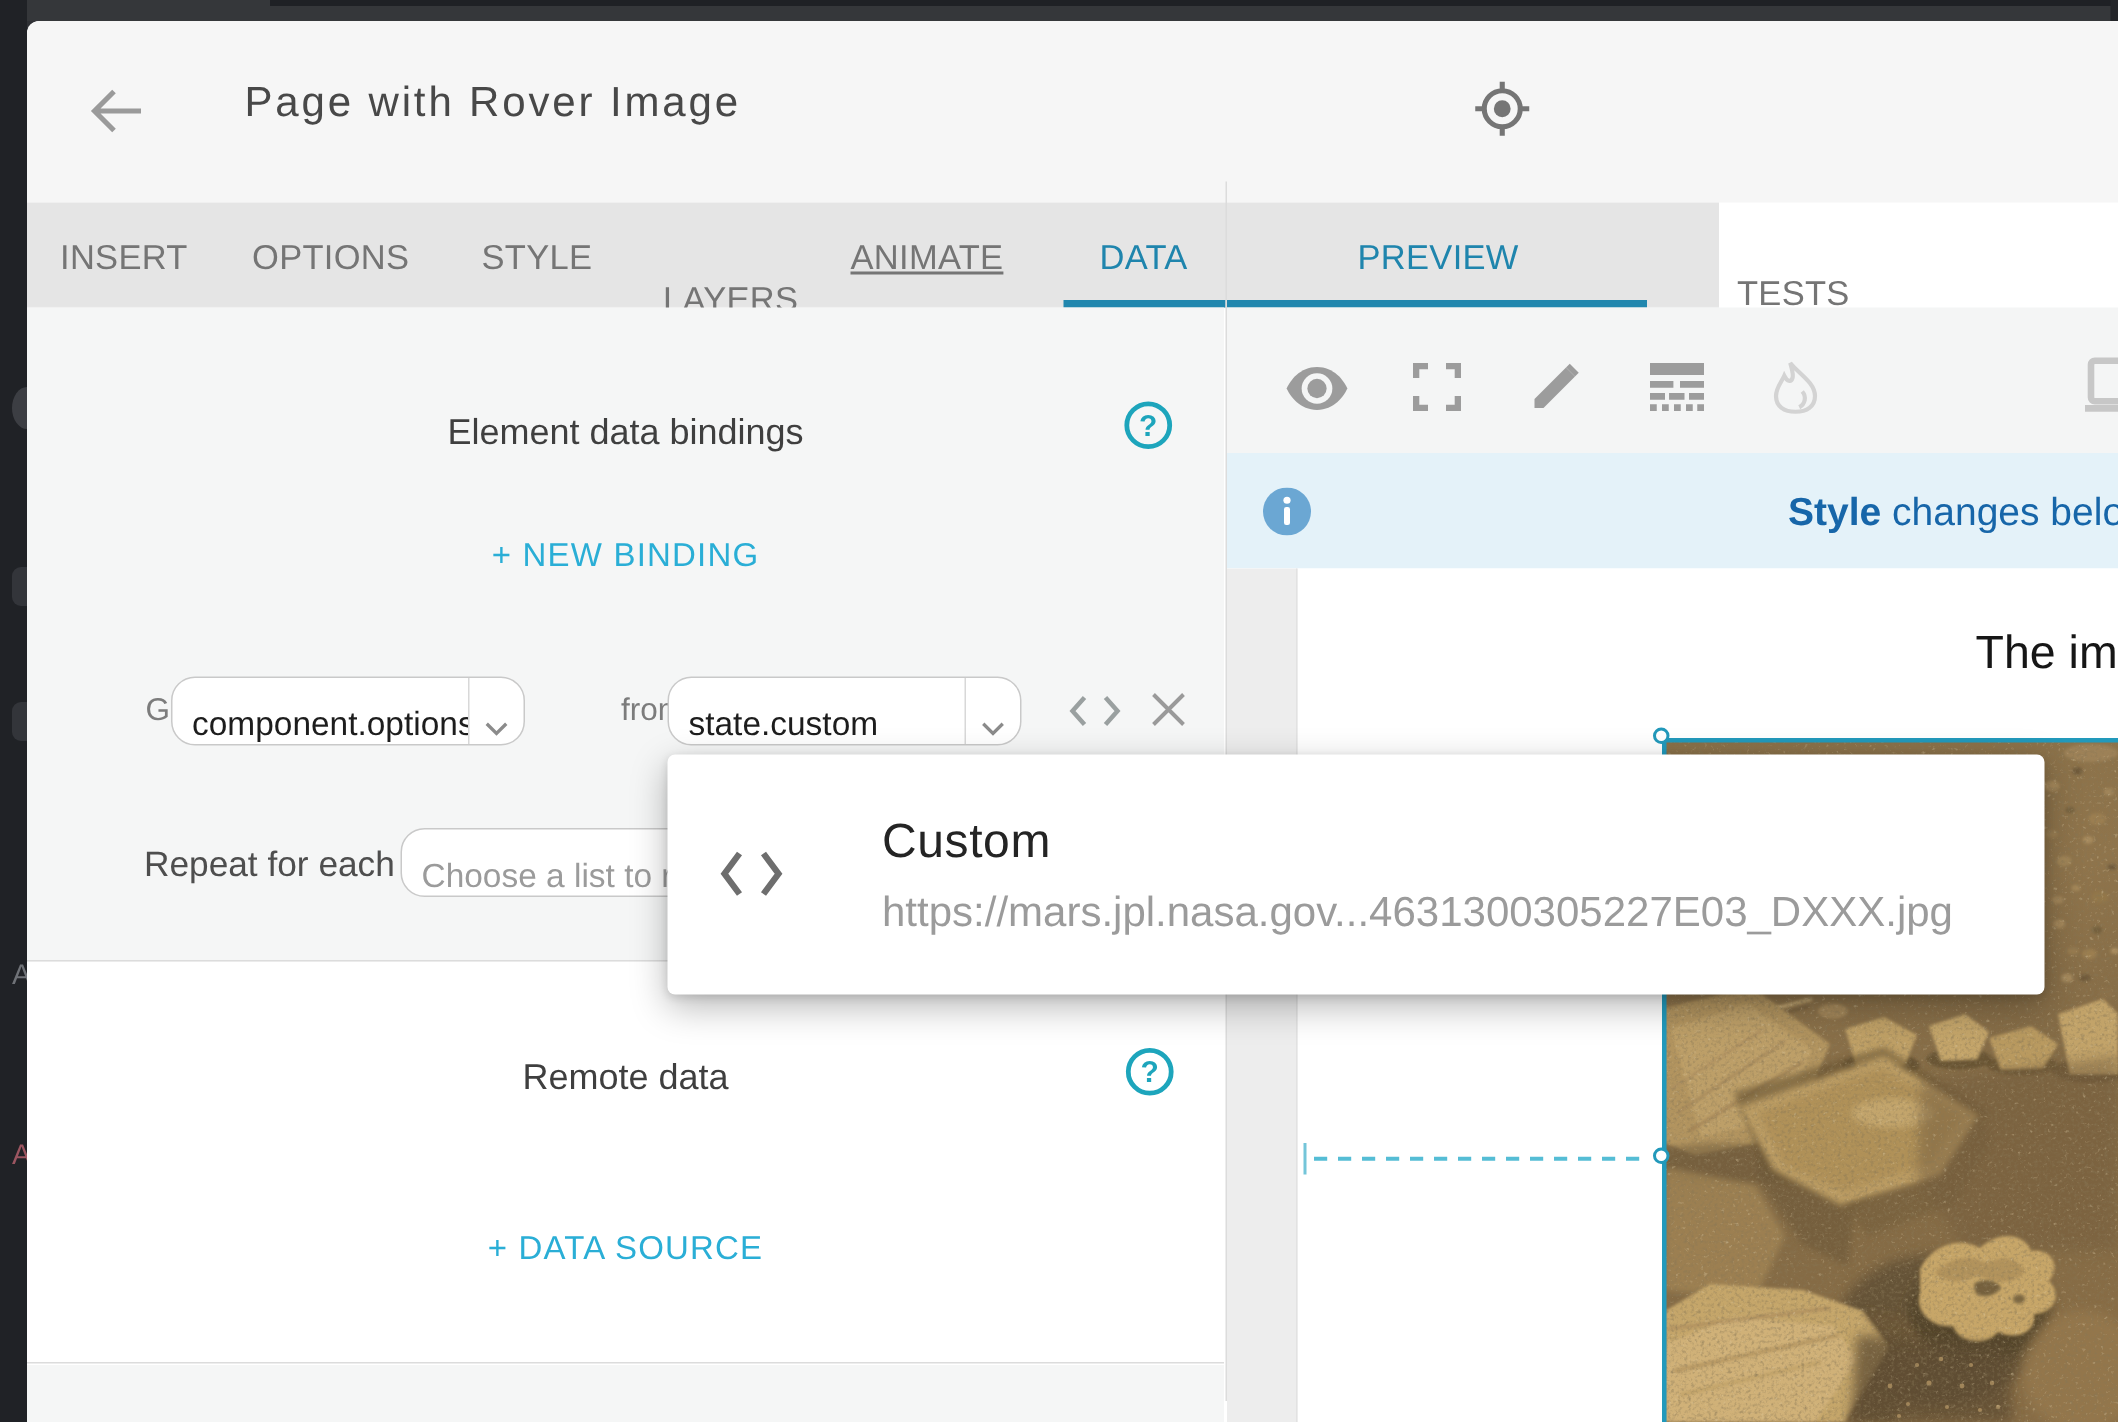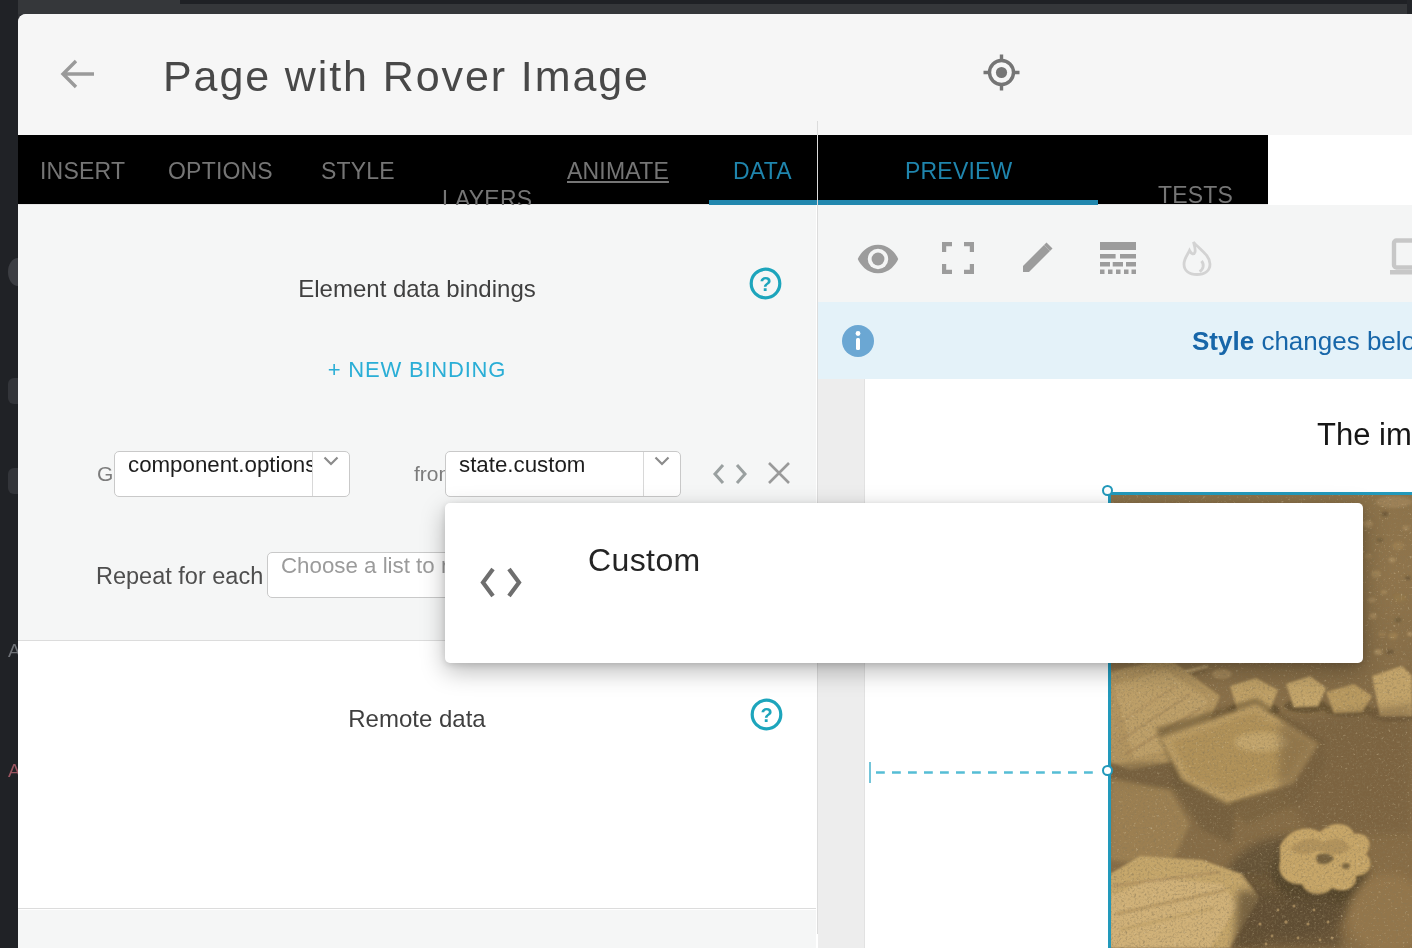--- a/index.html
+++ b/index.html
@@ -13,41 +13,41 @@
   #topdark { left:180px; top:0; width:1232px; height:3.5px; background:#1f2125; }
 
   
   #sidebar { left:0; top:0; width:18px; height:948px; background:#202226; }
 
   
   #panel { left:18px; top:14px; width:1394px; height:934px; background:#fff; border-radius:8px 0 0 0; overflow:hidden; }
 
   
   #header { left:0; top:0; width:1394px; height:121px; background:#f6f6f6; border-radius:8px 0 0 0; }
-  #title { left:145px; top:38px; font-size:43px; letter-spacing:1.9px; color:#484848; }
+  #title { left:145px; top:38px; font-size:28px; letter-spacing:1.9px; color:#484848; }
   #urltext { left:1024px; top:47px; font-size:24px; color:#767676; white-space:nowrap; }
 
   
-  #tabbar { left:0; top:121px; width:1250px; height:70px; background:#000000; border-bottom:1px solid #e6e6e6; }
+  #tabbar { left:0; top:121px; width:1128px; height:70px; background:#e5e5e5; border-bottom:1px solid #e6e6e6; }
   .tab { position:absolute; top:23px; font-size:23px; color:#757575; letter-spacing:0.2px; white-space:nowrap; }
   .tab.active { color:#1f85ad; }
   .underline { position:absolute; top:65px; height:5px; background:#2187ae; }
 
   
   #vdiv { left:798px; top:121px; width:1px; height:813px; background:#dcdcdc; }
 
   
   #sec1 { left:0; top:191px; width:798px; height:436px; background:#f5f6f6; border-bottom:1px solid #dcdcdc; }
   #sec2 { left:0; top:628px; width:798px; height:267px; background:#fff; border-bottom:1px solid #dcdcdc; }
   #sec3 { left:0; top:896px; width:798px; height:38px; background:#f5f6f6; }
 
   .sectitle { position:absolute; width:798px; text-align:center; font-size:24px; color:#3f3f3f; }
   .cyanlink { position:absolute; width:798px; text-align:center; font-size:22px; color:#2aaed6; letter-spacing:0.8px; }
 
-  .selbox { position:absolute; height:46px; background:#fff; border:1px solid #c9c9c9; border-radius:5px; display:flex; align-items:flex-start; }
+  .selbox { position:absolute; height:46px; background:#fff; border:1px solid #c9c9c9; border-radius:16px; display:flex; align-items:flex-end; }
   .selbox .txt { font-size:22.3px; color:#1d1d1d; padding-left:13px; white-space:nowrap; overflow:hidden; flex:1; }
   .selbox .sep { width:1px; height:100%; background:#d8d8d8; }
   .selbox .arr { width:36px; text-align:center; color:#8b8b8b; }
   .lbl { position:absolute; font-size:21px; color:#7c7c7c; white-space:nowrap;margin-left:37px; }
 
   
   #toolbar { left:818px; top:205px; width:594px; height:97px; background:#f4f5f5; }
   #infobar { left:818px; top:302px; width:594px; height:77px; background:#e4f2f9; }
   #infotext { left:1192px; top:326px; font-size:26px; color:#1766a9; white-space:nowrap; }
   #previewarea { left:818px; top:379px; width:594px; height:569px; background:#fff; }
@@ -140,20 +140,21 @@
     <svg class="abs" style="left:748px; top:446px;" width="26" height="26" viewBox="0 0 26 26">
       <path d="M3 3 L23 23 M23 3 L3 23" stroke="#9a9a9a" stroke-width="2.6"></path>
     </svg>
 
     <div class="lbl" style="left:41px; top:549px; color:#4e4e4e; font-size:23.5px;">Repeat for each</div>
     <div class="selbox" style="left:249px; top:538px; width:330px;">
       <div class="txt" style="color:#9b9b9b;">Choose a list to repeat</div>
     </div>
 
     <div class="sectitle" style="top:691px;">Remote data</div>
+    <div class="cyanlink" style="top:805px;">+ DATA SOURCE</div>
     <svg class="abs" style="left:732px; top:684px;" width="33" height="33" viewBox="0 0 33 33">
       <circle cx="16.5" cy="16.5" r="14.3" fill="none" stroke="#1da5bc" stroke-width="3.2"></circle>
       <text x="16.5" y="23.5" font-size="20" font-weight="bold" fill="#1da5bc" text-anchor="middle" font-family="Liberation Sans">?</text>
     </svg>
   </div>
 
   <div class="abs" id="toolbar"></div>
 
   <svg class="abs" style="left:856px; top:242px;" width="44" height="34" viewBox="0 0 37 28">
     <path d="M18.5 2 C9 2 3.5 9.5 1.5 14 C3.5 18.5 9 26 18.5 26 C28 26 33.5 18.5 35.5 14 C33.5 9.5 28 2 18.5 2 Z" fill="#9c9c9c"></path>
@@ -338,14 +339,15 @@
     </svg>
   <div class="abs" id="tick"></div>
   <div class="handle" style="left:1101.8px; top:484.8px;"></div>
   <div class="handle" style="left:1101.8px; top:765.3px;"></div>
 
   <div class="abs" id="popup">
     <svg class="code" width="44" height="35" viewBox="0 0 44 35">
       <path d="M14 4 L4 17.5 L14 31 M30 4 L40 17.5 L30 31" stroke="#6e6e6e" stroke-width="4.2" fill="none"></path>
     </svg>
     <div class="name">Custom</div>
+    <div class="url">https://mars.jpl.nasa.gov...4631300305227E03_DXXX.jpg</div>
   </div>
 </div>
 
 </body></html>

